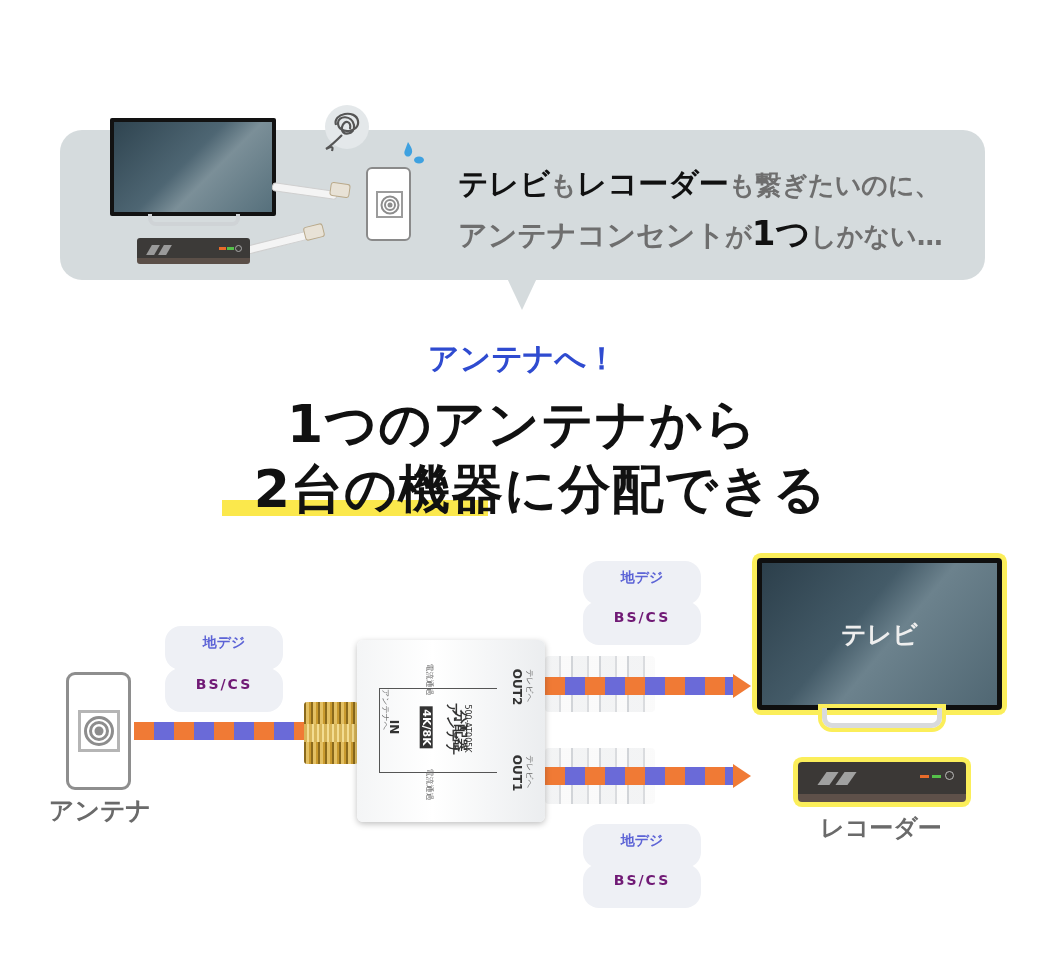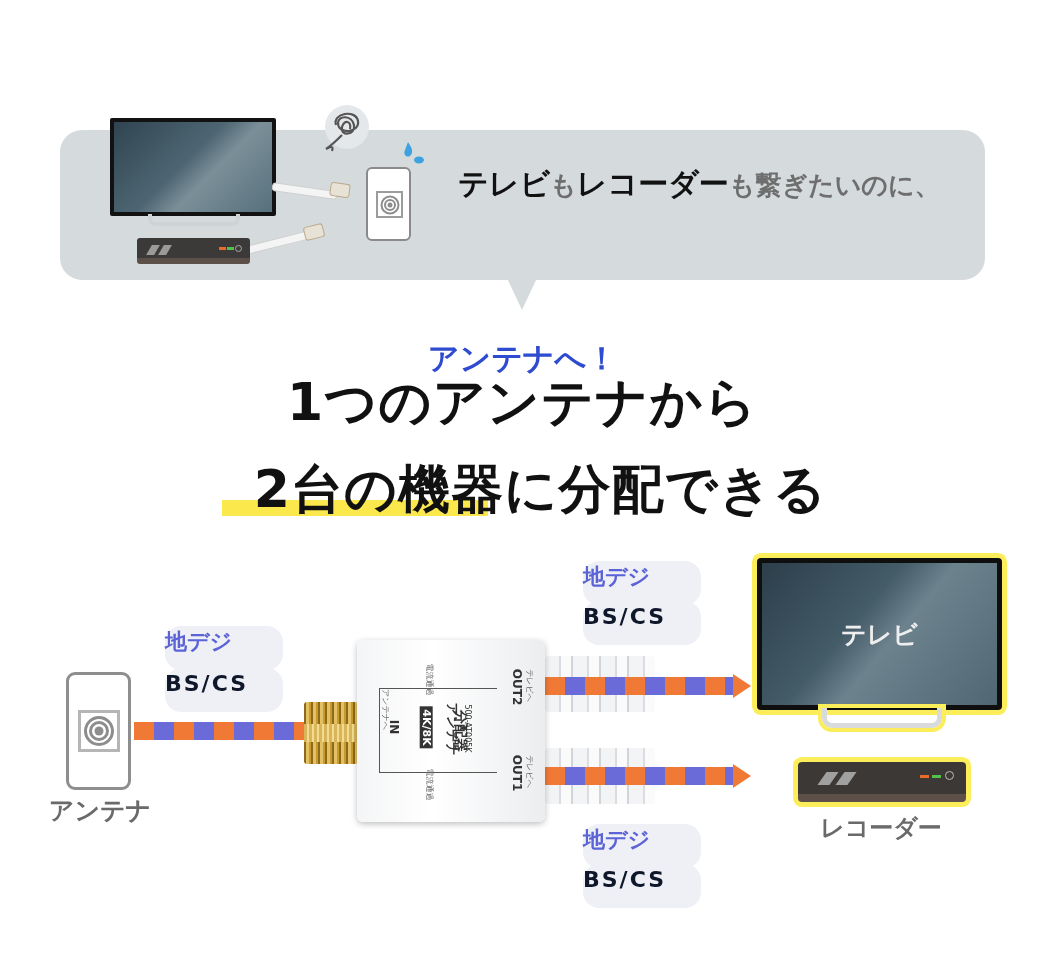--- a/index.html
+++ b/index.html
@@ -32,29 +32,29 @@
   .tangle { position: absolute; left: 322px; top: 105px; width: 50px; height: 52px; }
   .drop { position: absolute; left: 400px; top: 140px; width: 30px; height: 30px; }
 
   .outlet-small { position: absolute; left: 366px; top: 167px; width: 45px; height: 74px; background: #ffffff; border: 2px solid #8a8a8a; border-radius: 6px; }
   .outlet-small .plate { position: absolute; left: 8px; top: 22px; width: 27px; height: 27px; border: 2px solid #9c9c9c; }
   .ring { position: absolute; border-radius: 50%; border: 2px solid #8d8d8d; left: 50%; top: 50%; transform: translate(-50%, -50%); }
 
   
   .sub-headline { position: absolute; left: 0; width: 1045px; top: 338px; text-align: center; color: #2f4bd0; font-size: 31px; font-weight: bold; }
   .headline { position: absolute; left: 0; width: 1045px; text-align: center; color: #111111; font-size: 52px; font-weight: bold; letter-spacing: 1px; white-space: nowrap; }
-  .headline-1 { top: 368px; }
+  .headline-1 { top: 390px; }
   .headline-2 { top: 455px; margin-left: 18px; }
   .highlight { position: absolute; left: 222px; top: 500px; width: 266px; height: 16px; background: #fbe84c; }
   .hl-wrap { position: relative; z-index: 2; }
 
   
-  .pill { position: absolute; width: 118px; height: 44px; border-radius: 16px; background: #eef0f5; text-align: left; line-height: 32px; font-weight: bold; font-size: 22px; }
+  .pill { position: absolute; width: 118px; height: 44px; border-radius: 16px; background: #eef0f5; text-align: center; line-height: 32px; font-weight: bold; font-size: 14px; }
   .pill.terr { color: #5c63d6; }
-  .pill.sat { color: #0f172a; letter-spacing: 2px; }
+  .pill.sat { color: #701a75; letter-spacing: 2px; }
 
   
   .outlet-big { position: absolute; left: 66px; top: 672px; width: 65px; height: 118px; background: #fff; border: 3px solid #8e8e8e; border-radius: 9px; }
   .outlet-big .plate { position: absolute; left: 9px; top: 35px; width: 42px; height: 42px; border: 3px solid #b5b5b5; background: #fff; }
   .outlet-label { position: absolute; left: 30px; top: 796px; width: 140px; text-align: center; color: #6a6a6a; font-size: 25px; font-weight: bold; line-height: 30px; }
 
   
   .stripe-cable { position: absolute; height: 18px; background: repeating-linear-gradient(90deg, #f07a35 0 20px, #6a6ad8 20px 40px); }
   .arrow-head { position: absolute; width: 0; height: 0; border-top: 12px solid transparent; border-bottom: 12px solid transparent; border-left: 18px solid #f07a35; }
 
@@ -122,20 +122,23 @@
   <div class="plate">
     <div class="ring" style="width:19px;height:19px;"></div>
     <div class="ring" style="width:12px;height:12px;"></div>
     <div class="ring" style="width:5px;height:5px;background:#8d8d8d;border:none;"></div>
   </div>
 </div>
 
 <div class="bubble-text">
   <div class="line">
     <span class="bt-strong">テレビ</span><span class="bt-soft">も</span><span class="bt-strong">レコーダー</span><span class="bt-soft">も繋ぎたいのに、</span>
+  </div>
+  <div class="line">
+    <span class="bt-soft-lg">アンテナコンセント</span><span class="bt-soft">が</span><span class="bt-num">1つ</span><span class="bt-soft">しかない…</span>
   </div>
 </div>
 
 <div class="sub-headline">アンテナへ！</div>
 <div class="headline headline-1">1つのアンテナから</div>
 <div class="highlight"></div>
 <div class="headline headline-2">
   <span class="hl-wrap">2台の機器</span><span class="hl-wrap">に分配できる</span>
 </div>
 

